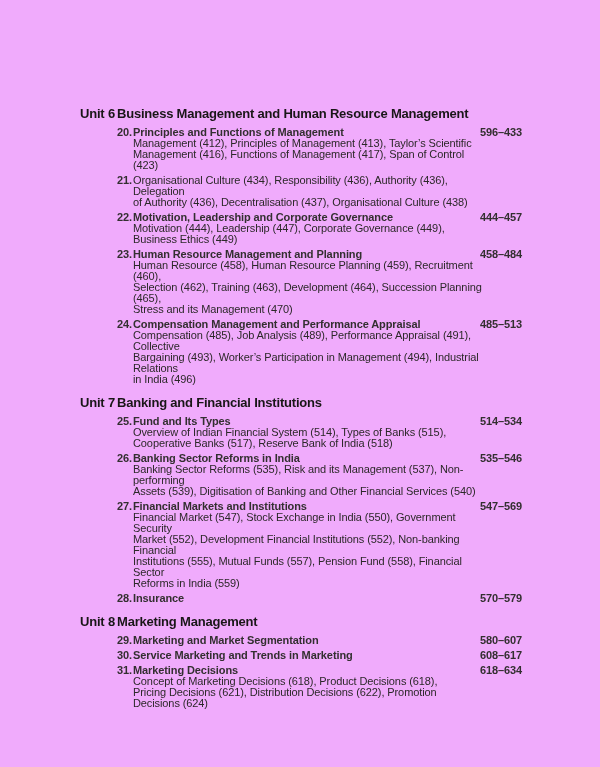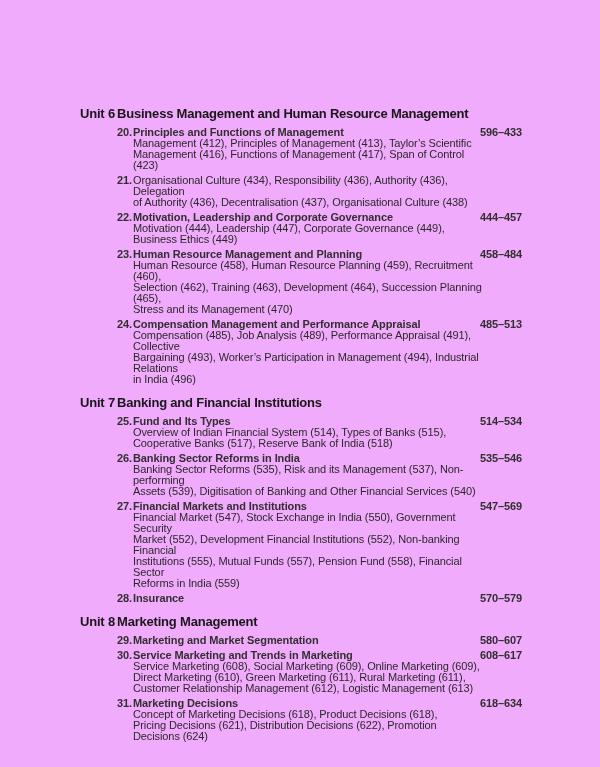--- a/index.html
+++ b/index.html
@@ -225,23 +225,20 @@
       </div>
     </div>
 
     <div class="chapter">
       <span class="ch-num">30.</span>
       <div class="ch-main">
         <div class="ch-top">
           <span class="ch-title">Service Marketing and Trends in Marketing</span>
           <span class="ch-pages">608–617</span>
         </div>
-        <div class="ch-desc">Service Marketing (608), Social Marketing (609), Online Marketing (609),
-Direct Marketing (610), Green Marketing (611), Rural Marketing (611),
-Customer Relationship Management (612), Logistic Management (613)</div>
       </div>
     </div>
 
     <div class="chapter">
       <span class="ch-num">31.</span>
       <div class="ch-main">
         <div class="ch-top">
           <span class="ch-title">Marketing Decisions</span>
           <span class="ch-pages">618–634</span>
         </div>

